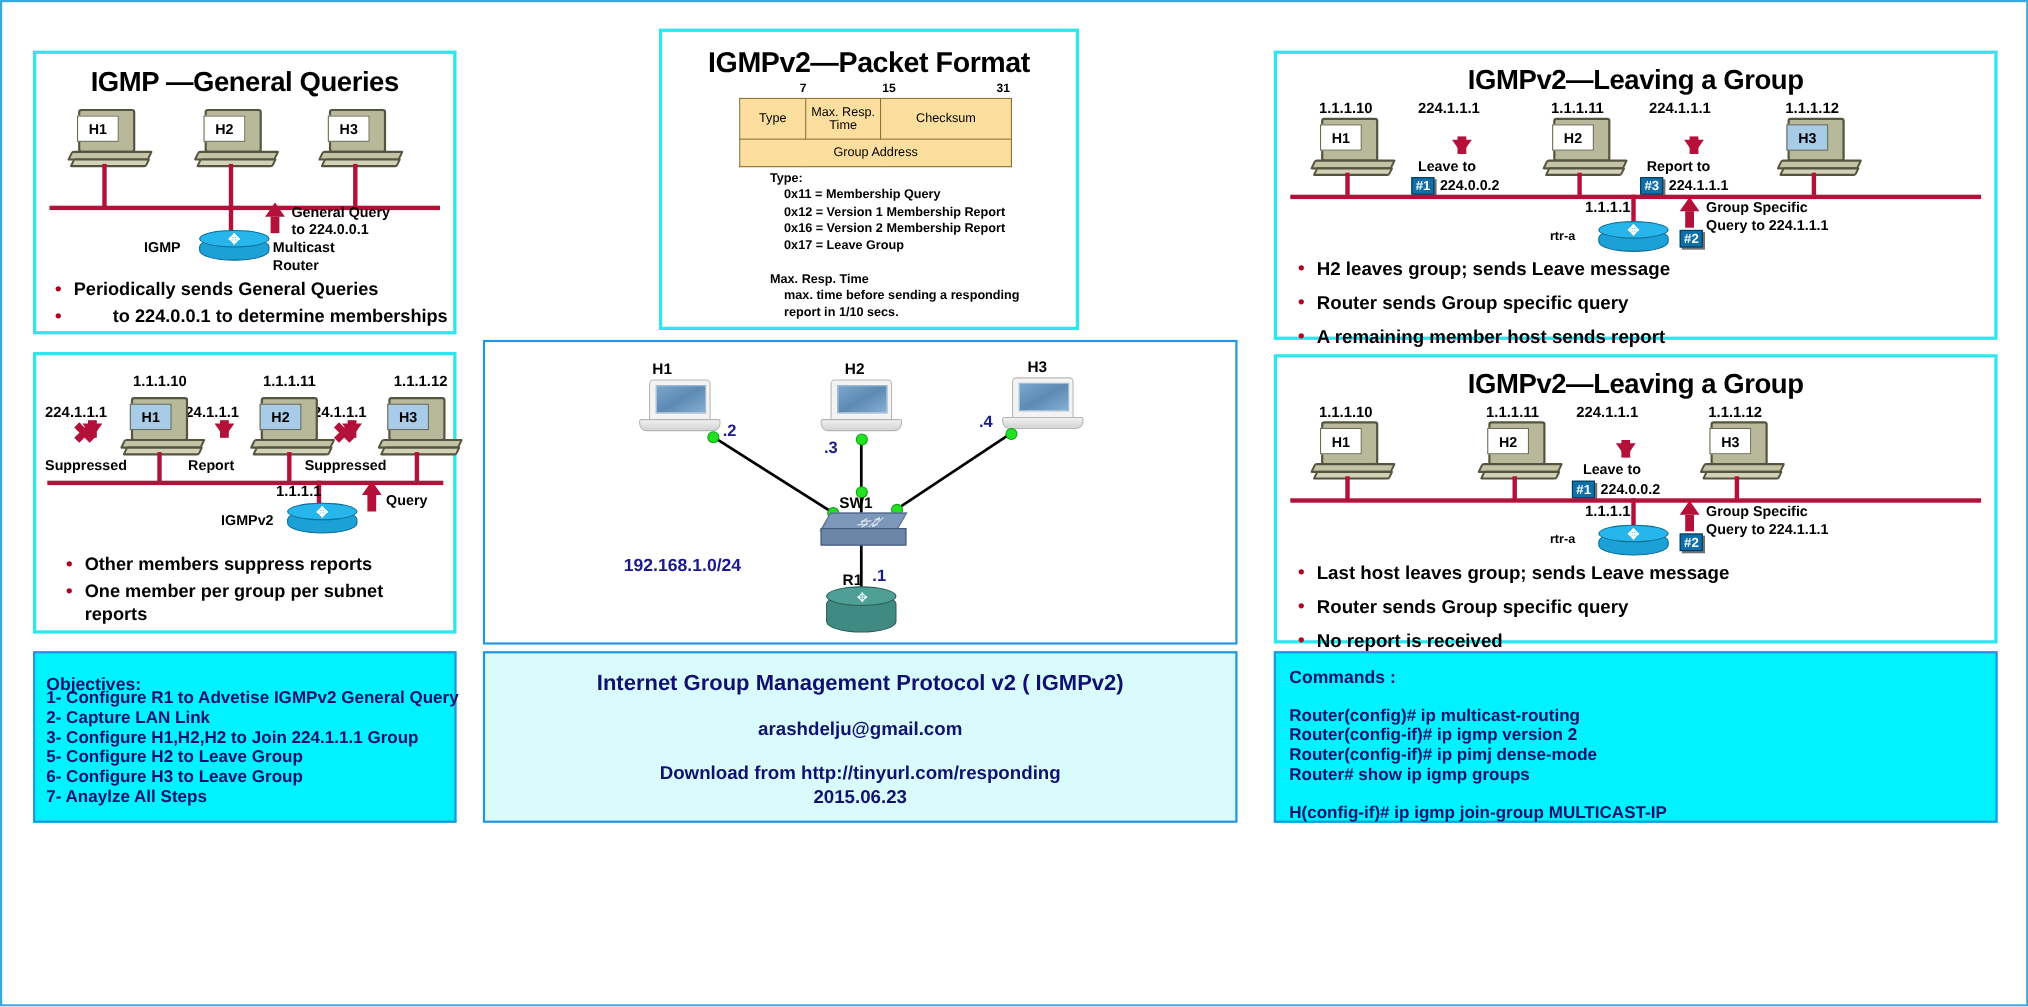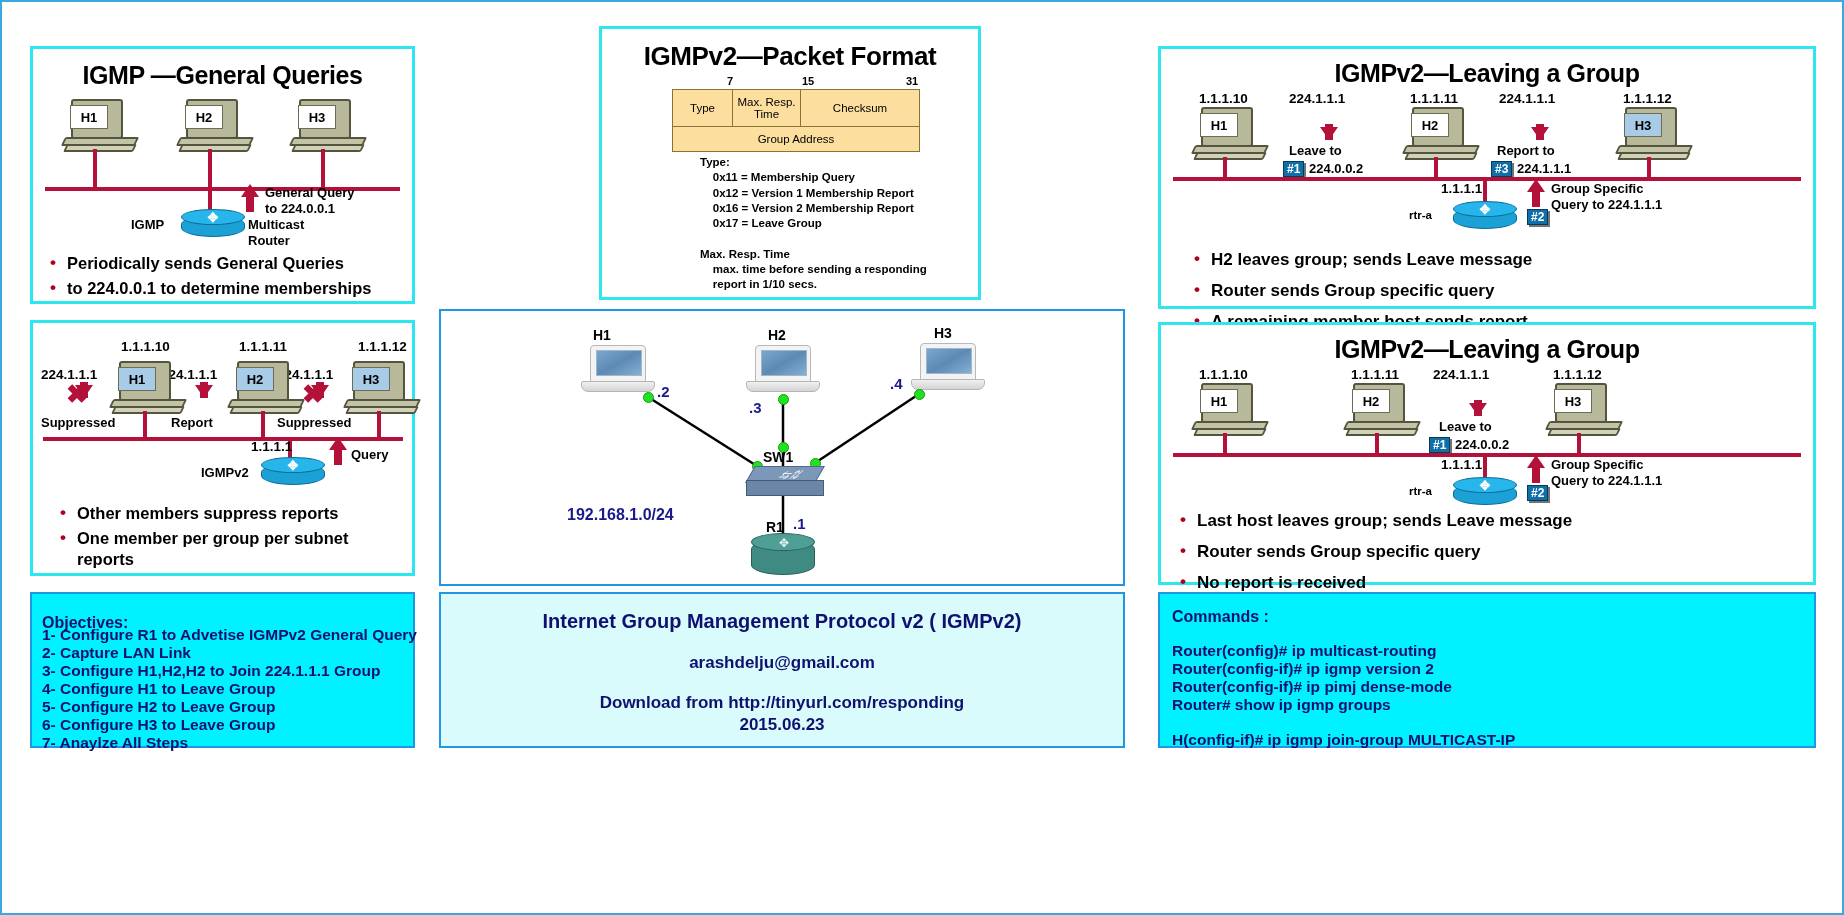--- a/index.html
+++ b/index.html
@@ -330,21 +330,21 @@
     <div class="sm-label" style="left:98px; top:168px;">IGMP</div>
     <div class="sm-label" style="left:215px; top:168px;">Multicast</div>
     <div class="sm-label" style="left:215px; top:184px;">Router</div>
 
     <div class="arrow-up" style="left:208px; top:135px;"></div>
     <div class="sm-label" style="left:232px; top:136px;">General Query</div>
     <div class="sm-label" style="left:232px; top:152px;">to 224.0.0.1</div>
 
     <ul class="bullets" style="position:absolute; left:14px; top:204px; width:360px;">
       <li>Periodically sends General Queries</li>
-      <li style="list-style:none; padding-left:20px;">to 224.0.0.1 to determine memberships</li>
+      <li style="list-style:none; padding-left:20px;text-align:right;">to 224.0.0.1 to determine memberships</li>
     </ul>
   </div>
 
   <div class="panel panel-cyan" style="left:597px; top:24px; width:382px; height:274px;">
     <div class="title" style="margin-top:12px; font-size:26px;">IGMPv2—Packet Format</div>
 
     <div style="position:absolute; left:70px; top:46px; width:250px;">
       <div class="pf-ticks">
         <span style="left:55px;">7</span>
         <span style="left:130px;">15</span>
@@ -430,21 +430,21 @@
       <div class="top"></div>
       <div class="arrows">✥</div>
     </div>
     <div class="tiny-label" style="left:248px; top:160px;">rtr-a</div>
 
     <div class="arrow-up" style="left:366px; top:130px;"></div>
     <div class="sm-label" style="left:390px; top:132px;">Group Specific</div>
     <div class="sm-label" style="left:390px; top:148px;">Query to 224.1.1.1</div>
     <div class="step-badge" style="left:366px; top:160px;">#2</div>
 
-    <ul class="bullets wide" style="position:absolute; left:30px; top:185px; width:620px;margin-top:15px;">
+    <ul class="bullets wide" style="position:absolute; left:16px; top:185px; width:620px;">
       <li>H2 leaves group; sends Leave message</li>
       <li>Router sends Group specific query</li>
       <li>A remaining member host sends report</li>
       <li>Group remains active</li>
     </ul>
   </div>
 
   <div class="panel panel-cyan" style="left:28px; top:318px; width:385px; height:256px;">
 
     <div class="ip-label" style="left:88px; top:16px;">1.1.1.10</div>
@@ -625,21 +625,20 @@
         </div>
     </div>
   </div>
 
   <div class="panel panel-blue fill-cyan" style="left:28px; top:590px; width:385px; height:156px;">
     <div class="info-head" style="position:absolute; left:10px; top:6px;margin-top:14px;">Objectives:</div>
     <div style="position:absolute; left:10px; top:32px;">
       <div class="info-line">1- Configure R1 to Advetise IGMPv2 General Query</div>
       <div class="info-line">2- Capture LAN Link</div>
       <div class="info-line">3- Configure H1,H2,H2 to Join 224.1.1.1 Group</div>
-      <div class="info-line">4- Configure H1 to Leave Group</div>
       <div class="info-line">5- Configure H2 to Leave Group</div>
       <div class="info-line">6- Configure H3 to Leave Group</div>
       <div class="info-line">7- Anaylze All Steps</div>
     </div>
   </div>
 
   <div class="panel panel-blue fill-lightcyan" style="left:437px; top:590px; width:686px; height:156px;">
     <div style="position:absolute; left:0; top:14px; width:100%;">
       <div class="center-line" style="font-size:20px;">Internet Group Management Protocol v2 ( IGMPv2)</div>
       <div class="center-line" style="height:18px;"></div>

